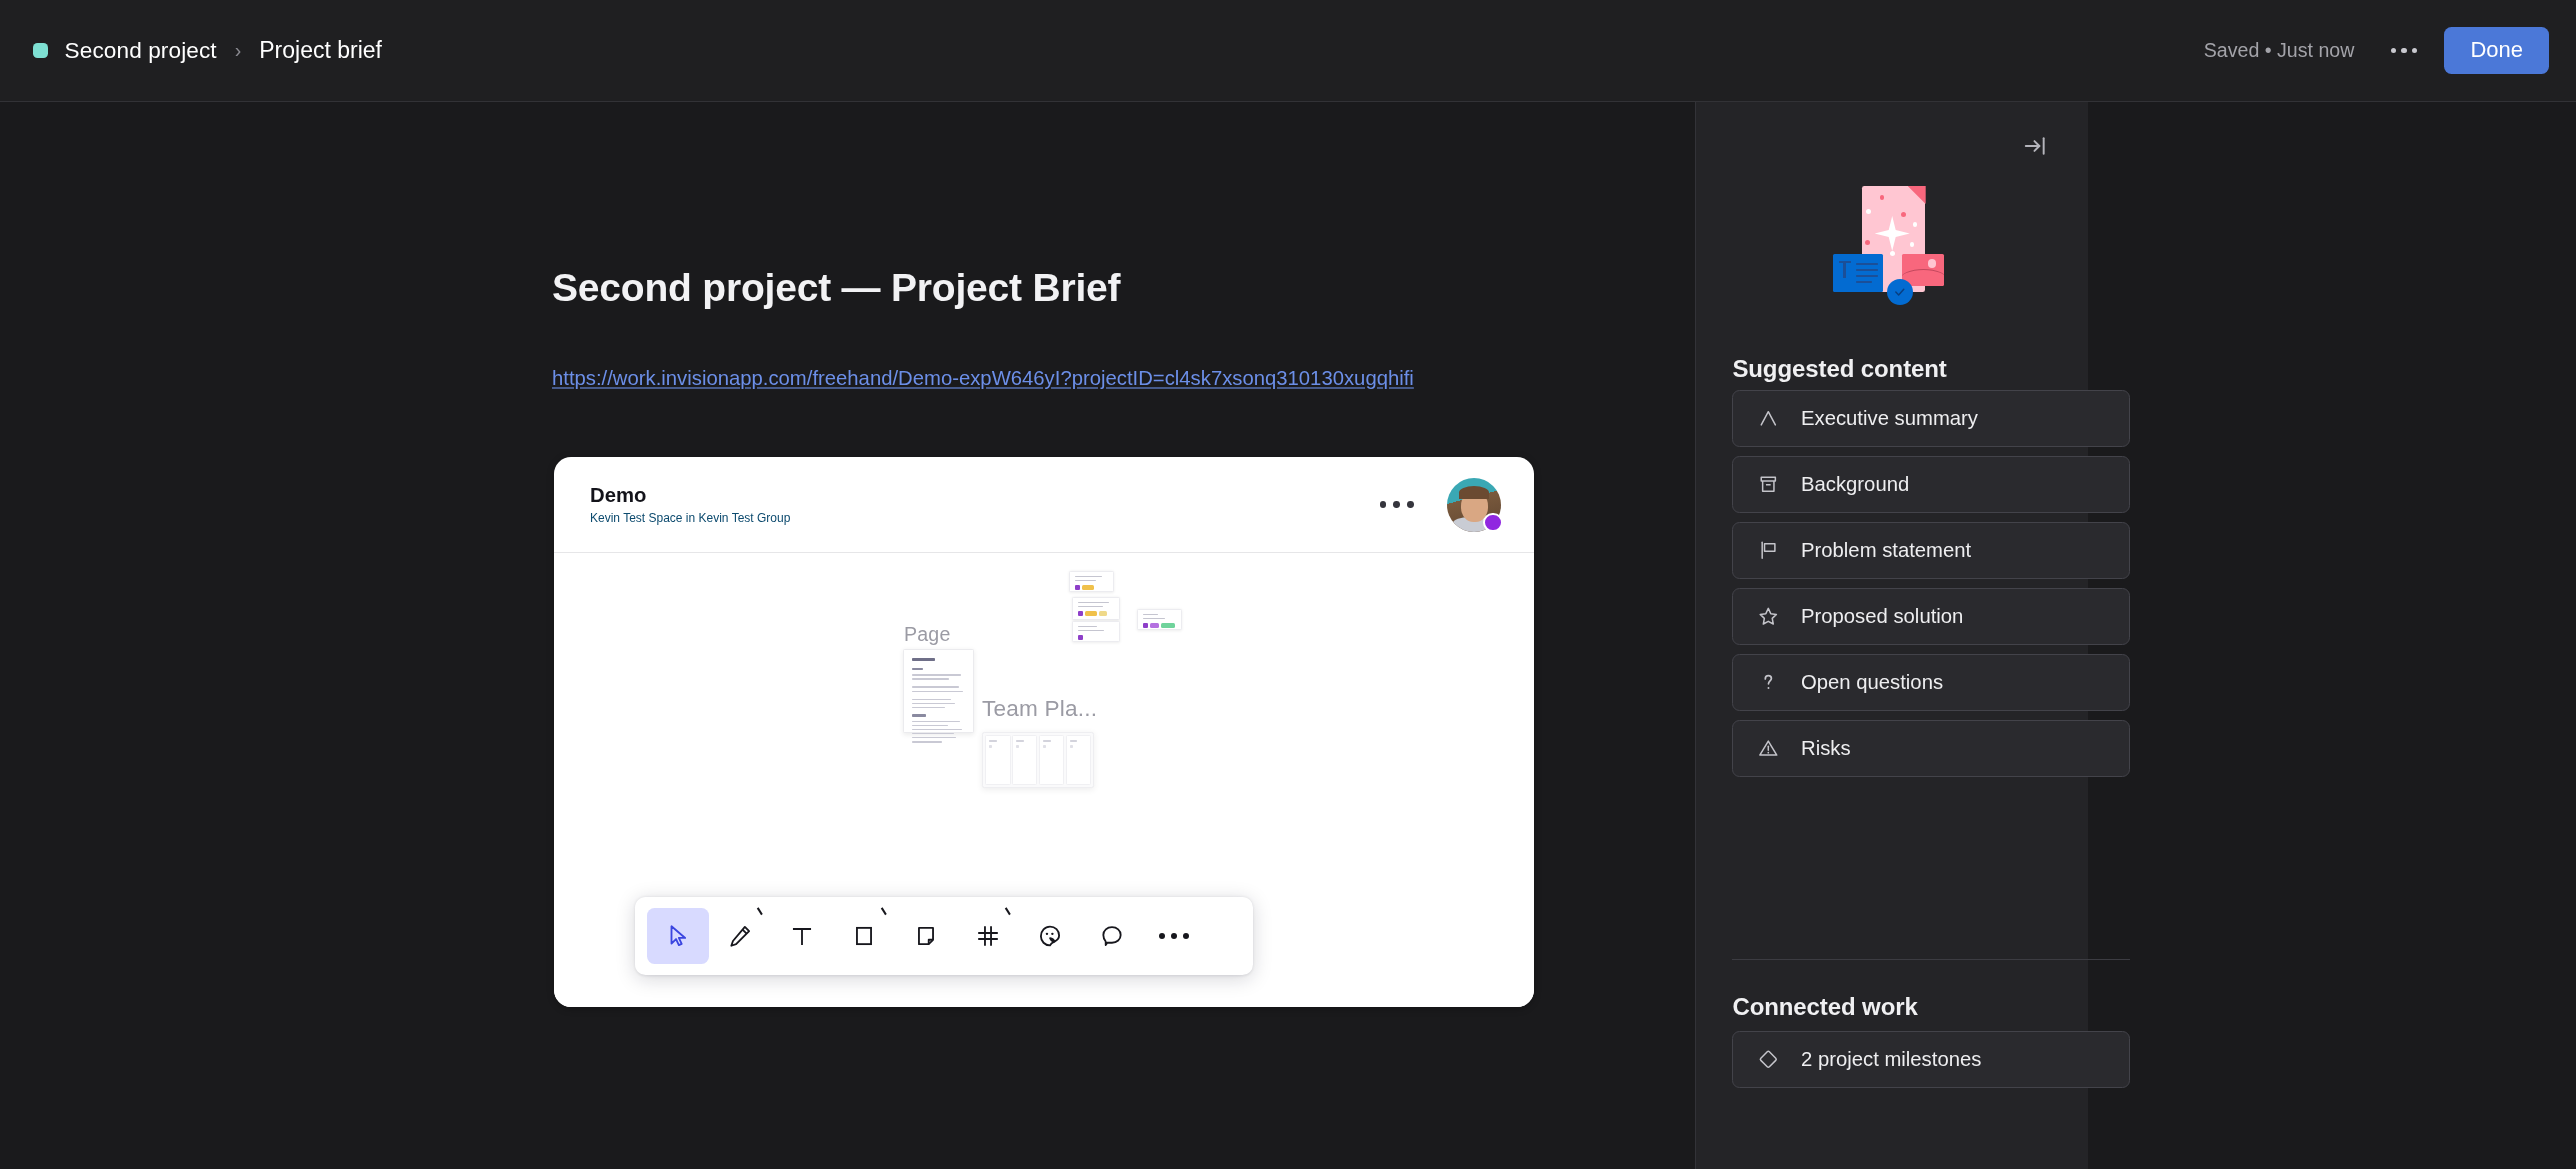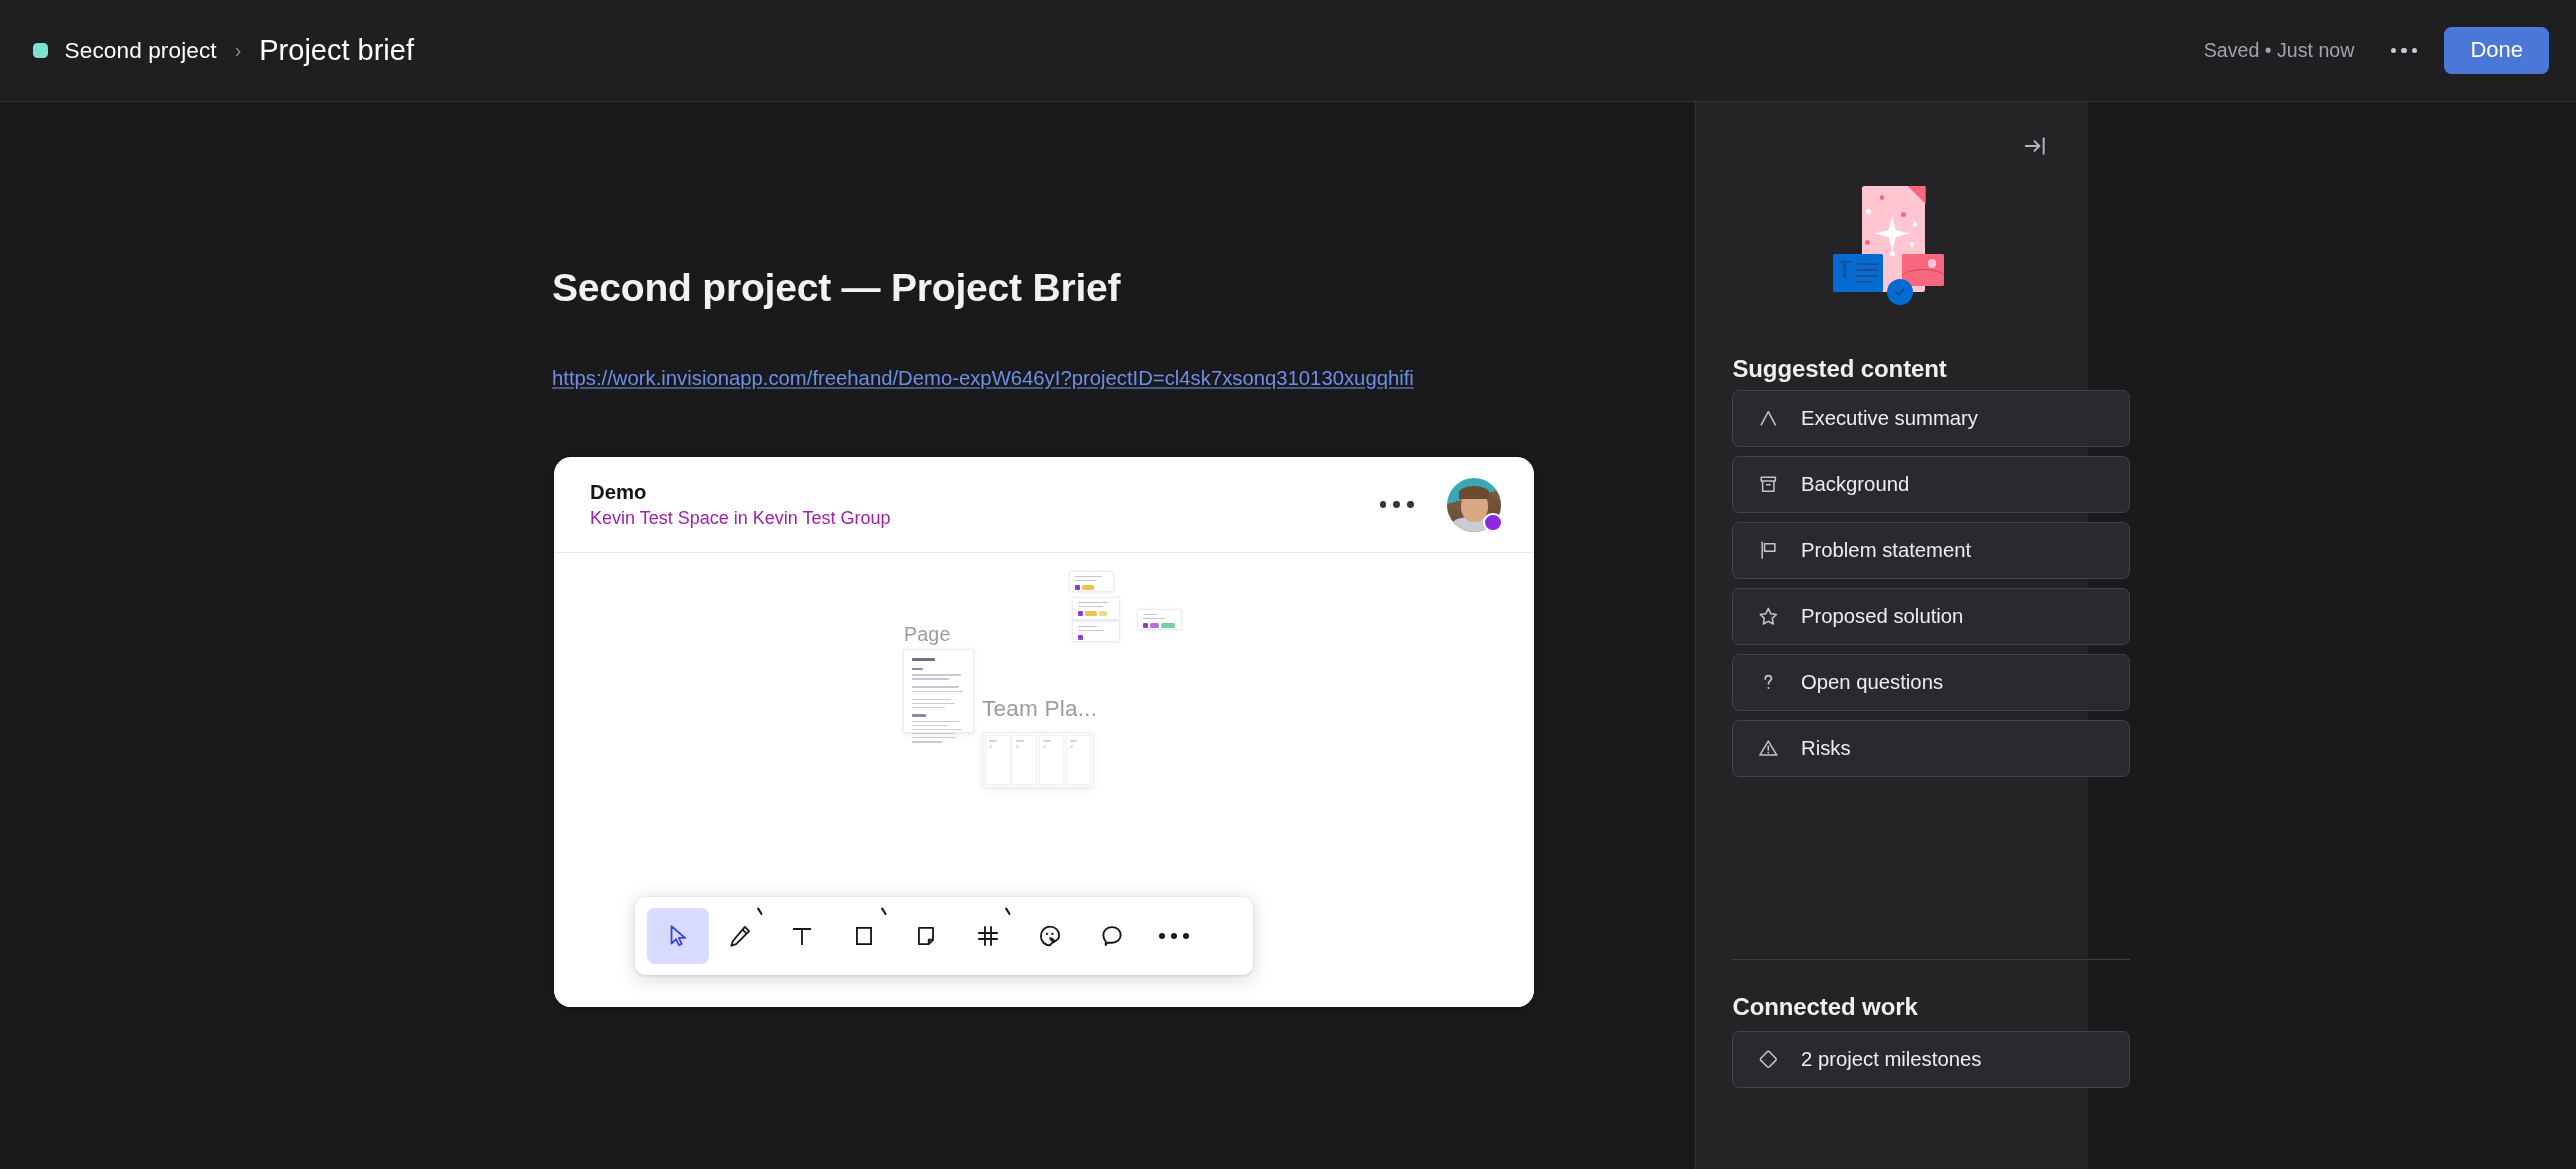--- a/index.html
+++ b/index.html
@@ -25,21 +25,21 @@
     background: #7ee0d3; flex: none; margin-right: 16.6px;
   }
   .crumb-link {
     color: #ffffff; font-size: 22.6px; letter-spacing: 0.1px;
     white-space: nowrap; cursor: pointer;
   }
   .crumb-sep {
     color: #8b8b92; font-size: 19.6px;
     margin: 0 18px; line-height: 1; user-select: none;
   }
-  .crumb-current { color: #ffffff; font-size: 29px; white-space: nowrap; }
+  .crumb-current { color: #ffffff; font-size: 23px; white-space: nowrap; }
   .topbar-right {
     margin-left: auto; display: flex; align-items: center; gap: 0;
   }
   .saved-text {
     color: #a3a3a9; font-size: 19.6px; white-space: nowrap; margin-right: 27px;
   }
   .more-btn {
     width: 45px; height: 45px; border-radius: 6px;
     display: flex; align-items: center; justify-content: center;
     cursor: pointer; margin-right: 18px;
@@ -105,21 +105,21 @@
     height: 96px; border-bottom: 0.8px solid #e6e6e8;
     display: flex; align-items: center;
     padding: 0 33px 0 36px;
   }
   .embed-head-texts { display: flex; flex-direction: column; gap: 6px; }
   .embed-name {
     color: #13131a; font-size: 20.3px; font-weight: bold;
     line-height: 1; white-space: nowrap;
   }
   .embed-sub {
-    color: #a21caf; font-size: 18px; line-height: 1; white-space: nowrap;
+    color: #0c4a6e; font-size: 12px; line-height: 1; white-space: nowrap;
   }
   .embed-head-right {
     margin-left: auto; display: flex; align-items: center; gap: 26px;
   }
   .embed-more { display: flex; gap: 6.8px; cursor: pointer; padding: 7.5px; }
   .embed-more i {
     width: 6.8px; height: 6.8px; border-radius: 50%;
     background: #35353d; display: block;
   }
   .avatar-wrap { position: relative; width: 54px; height: 54px; cursor: pointer; }

